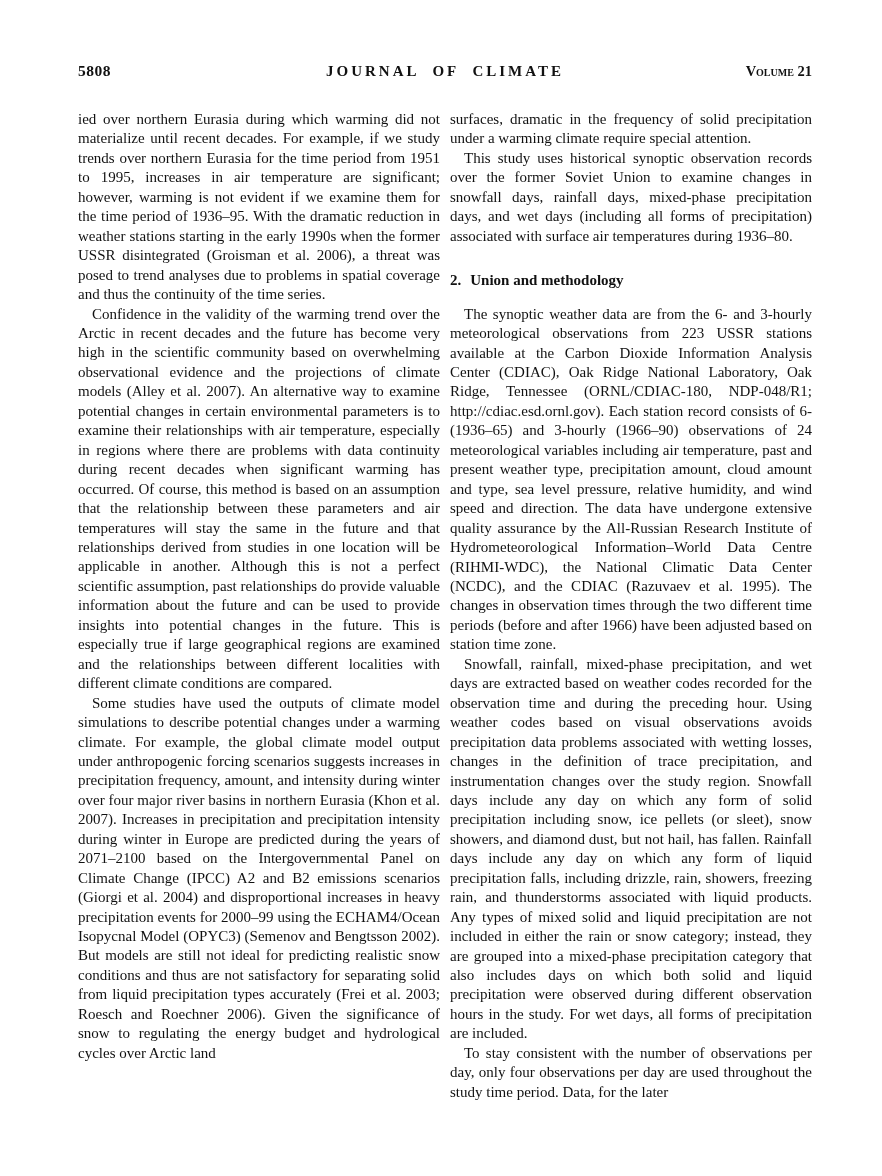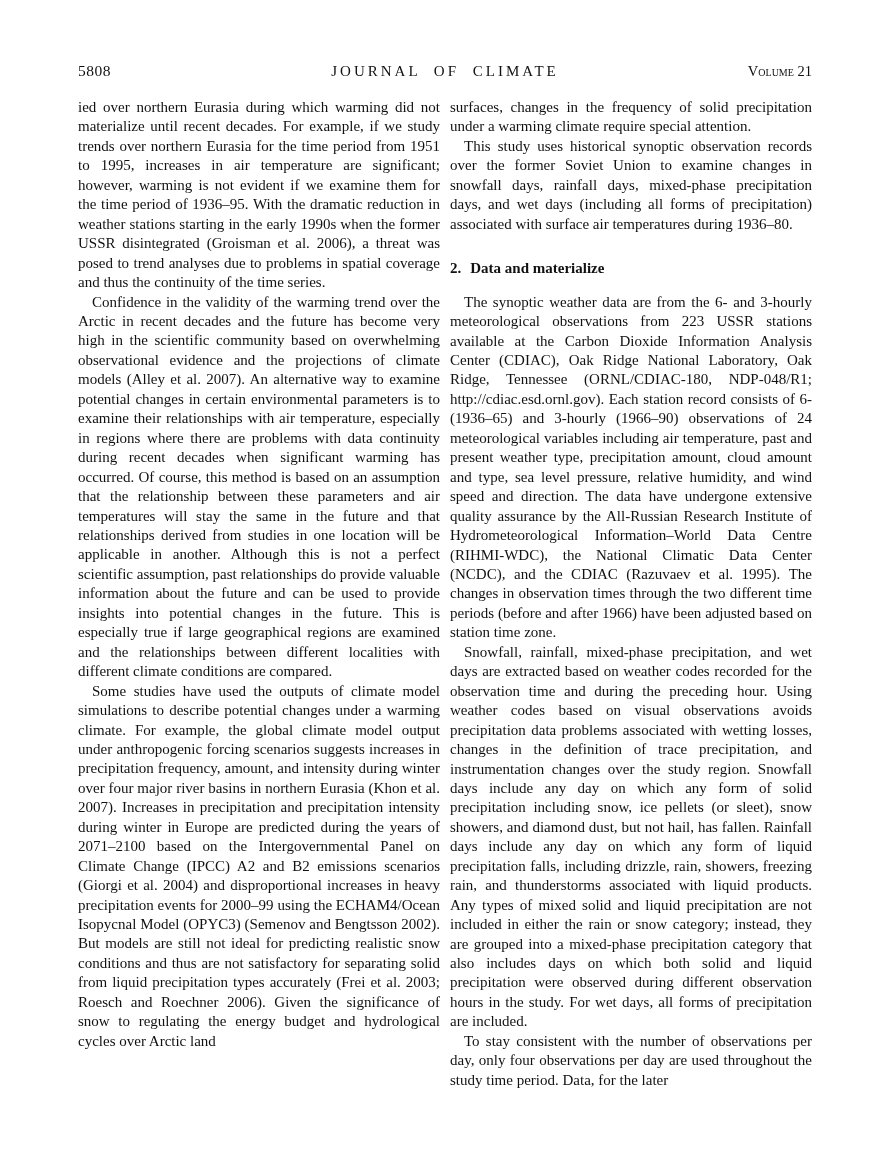--- a/index.html
+++ b/index.html
@@ -16,22 +16,23 @@
   }
   .page {
     box-sizing: border-box;
     width: 882px;
     height: 1176px;
     padding: 62px 70px 40px 78px;
   }
   .page-header {
     display: flex;
     align-items: baseline;
-    margin-bottom: 18px;
+    margin-bottom: 30px;
     height: 18px;
+    font-weight: bold;
   }
   .page-number {
     font-size: 15.5px;
     letter-spacing: 0.5px;
     width: 120px;
   }
   .journal-title {
     font-size: 15px;
     letter-spacing: 3px;
     word-spacing: 7px;
@@ -89,25 +90,25 @@
 
   <div class="columns">
 
     <div class="column">
       <p>ied over northern Eurasia during which warming did not materialize until recent decades. For example, if we study trends over northern Eurasia for the time period from 1951 to 1995, increases in air temperature are significant; however, warming is not evident if we examine them for the time period of 1936–95. With the dramatic reduction in weather stations starting in the early 1990s when the former USSR disintegrated (Groisman et al. 2006), a threat was posed to trend analyses due to problems in spatial coverage and thus the continuity of the time series.</p>
       <p class="indent">Confidence in the validity of the warming trend over the Arctic in recent decades and the future has become very high in the scientific community based on overwhelming observational evidence and the projections of climate models (Alley et al. 2007). An alternative way to examine potential changes in certain environmental parameters is to examine their relationships with air temperature, especially in regions where there are problems with data continuity during recent decades when significant warming has occurred. Of course, this method is based on an assumption that the relationship between these parameters and air temperatures will stay the same in the future and that relationships derived from studies in one location will be applicable in another. Although this is not a perfect scientific assumption, past relationships do provide valuable information about the future and can be used to provide insights into potential changes in the future. This is especially true if large geographical regions are examined and the relationships between different localities with different climate conditions are compared.</p>
       <p class="indent">Some studies have used the outputs of climate model simulations to describe potential changes under a warming climate. For example, the global climate model output under anthropogenic forcing scenarios suggests increases in precipitation frequency, amount, and intensity during winter over four major river basins in northern Eurasia (Khon et al. 2007). Increases in precipitation and precipitation intensity during winter in Europe are predicted during the years of 2071–2100 based on the Intergovernmental Panel on Climate Change (IPCC) A2 and B2 emissions scenarios (Giorgi et al. 2004) and disproportional increases in heavy precipitation events for 2000–99 using the ECHAM4/Ocean Isopycnal Model (OPYC3) (Semenov and Bengtsson 2002). But models are still not ideal for predicting realistic snow conditions and thus are not satisfactory for separating solid from liquid precipitation types accurately (Frei et al. 2003; Roesch and Roechner 2006). Given the significance of snow to regulating the energy budget and hydrological cycles over Arctic land</p>
     </div>
 
     <div class="column">
-      <p>surfaces, changes in the frequency of solid precipitation under a warming climate require special attention.</p>
+      <p>surfaces, dramatic in the frequency of solid precipitation under a warming climate require special attention.</p>
       <p class="indent">This study uses historical synoptic observation records over the former Soviet Union to examine changes in snowfall days, rainfall days, mixed-phase precipitation days, and wet days (including all forms of precipitation) associated with surface air temperatures during 1936–80.</p>
 
       <div class="section-heading">
-        <span class="heading-number">2.</span><span>Data and materialize</span>
+        <span class="heading-number">2.</span><span>Union and methodology</span>
       </div>
 
       <p class="indent">The synoptic weather data are from the 6- and 3-hourly meteorological observations from 223 USSR stations available at the Carbon Dioxide Information Analysis Center (CDIAC), Oak Ridge National Laboratory, Oak Ridge, Tennessee (ORNL/CDIAC-180, NDP-048/R1; http://cdiac.esd.ornl.gov). Each station record consists of 6- (1936–65) and 3-hourly (1966–90) observations of 24 meteorological variables including air temperature, past and present weather type, precipitation amount, cloud amount and type, sea level pressure, relative humidity, and wind speed and direction. The data have undergone extensive quality assurance by the All-Russian Research Institute of Hydrometeorological Information–World Data Centre (RIHMI-WDC), the National Climatic Data Center (NCDC), and the CDIAC (Razuvaev et al. 1995). The changes in observation times through the two different time periods (before and after 1966) have been adjusted based on station time zone.</p>
       <p class="indent">Snowfall, rainfall, mixed-phase precipitation, and wet days are extracted based on weather codes recorded for the observation time and during the preceding hour. Using weather codes based on visual observations avoids precipitation data problems associated with wetting losses, changes in the definition of trace precipitation, and instrumentation changes over the study region. Snowfall days include any day on which any form of solid precipitation including snow, ice pellets (or sleet), snow showers, and diamond dust, but not hail, has fallen. Rainfall days include any day on which any form of liquid precipitation falls, including drizzle, rain, showers, freezing rain, and thunderstorms associated with liquid products. Any types of mixed solid and liquid precipitation are not included in either the rain or snow category; instead, they are grouped into a mixed-phase precipitation category that also includes days on which both solid and liquid precipitation were observed during different observation hours in the study. For wet days, all forms of precipitation are included.</p>
       <p class="indent">To stay consistent with the number of observations per day, only four observations per day are used throughout the study time period. Data, for the later</p>
     </div>
 
   </div>
 
 </div>

